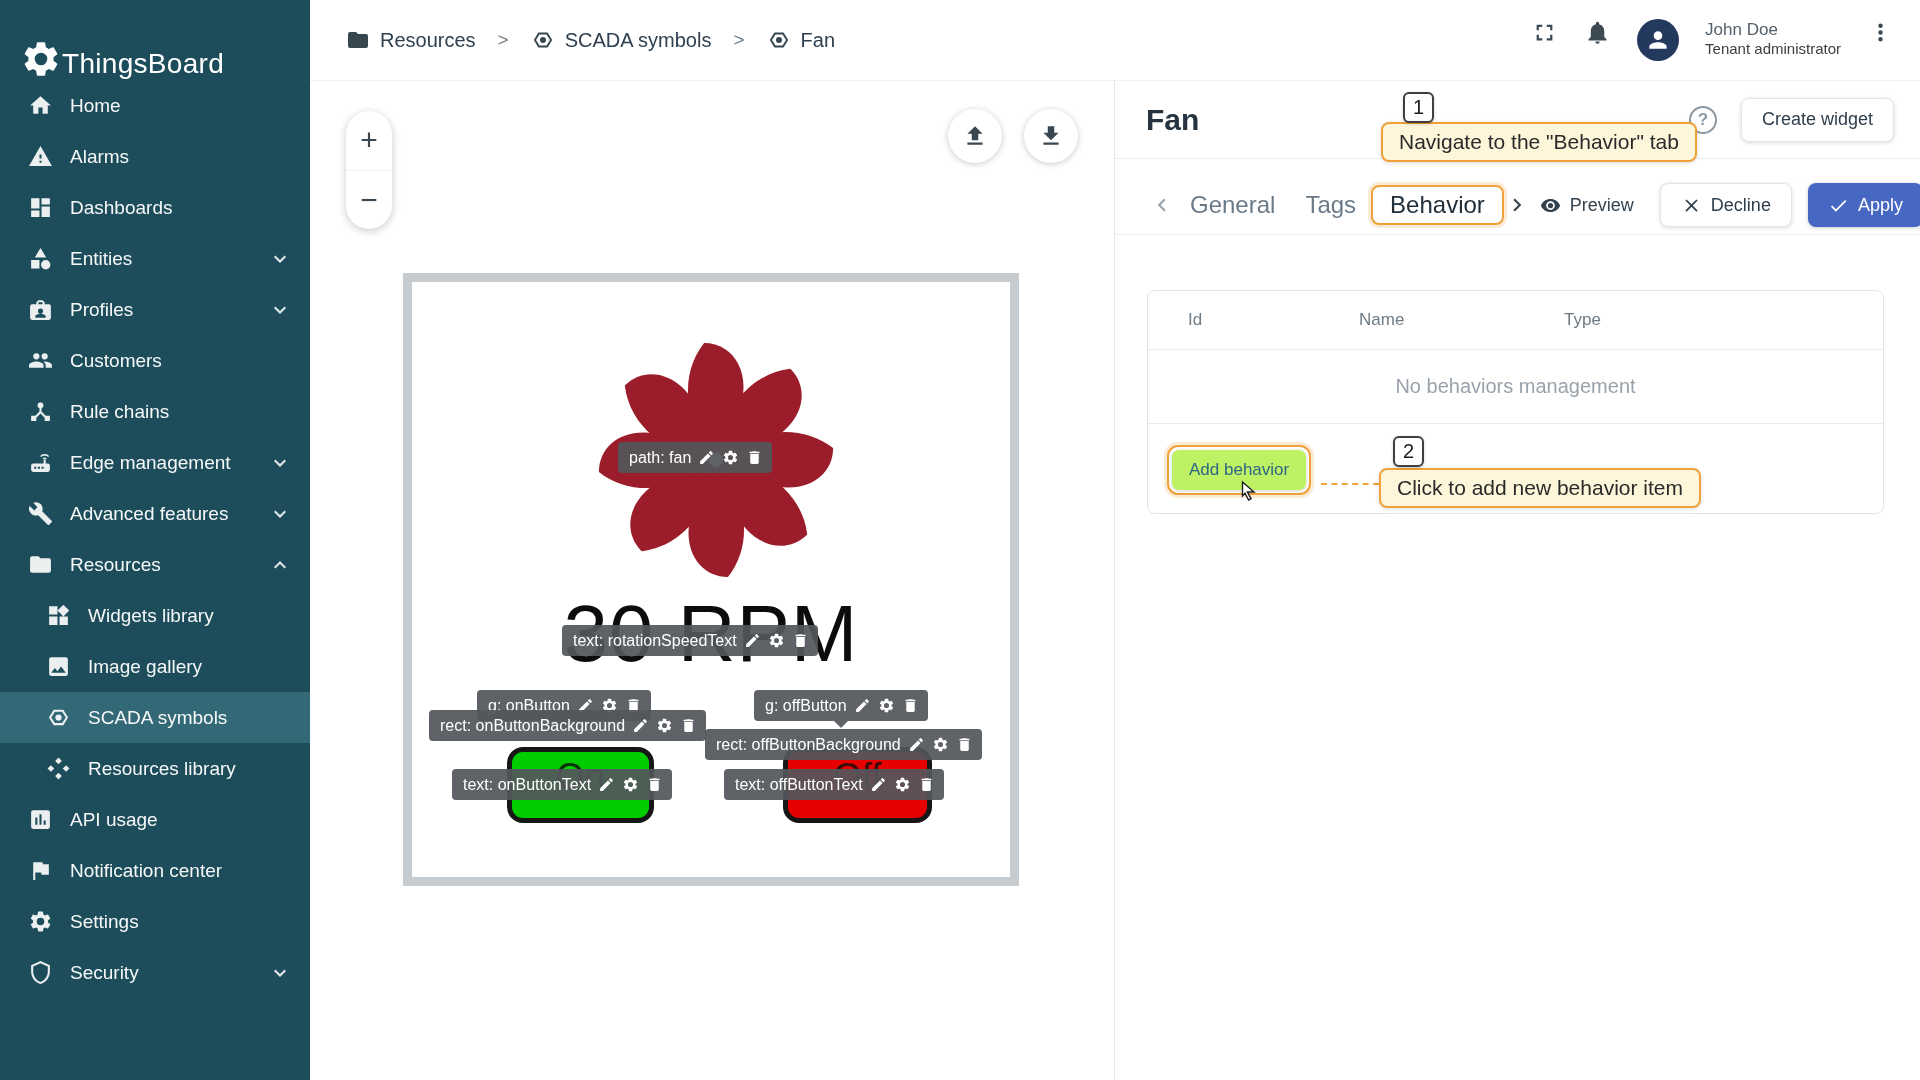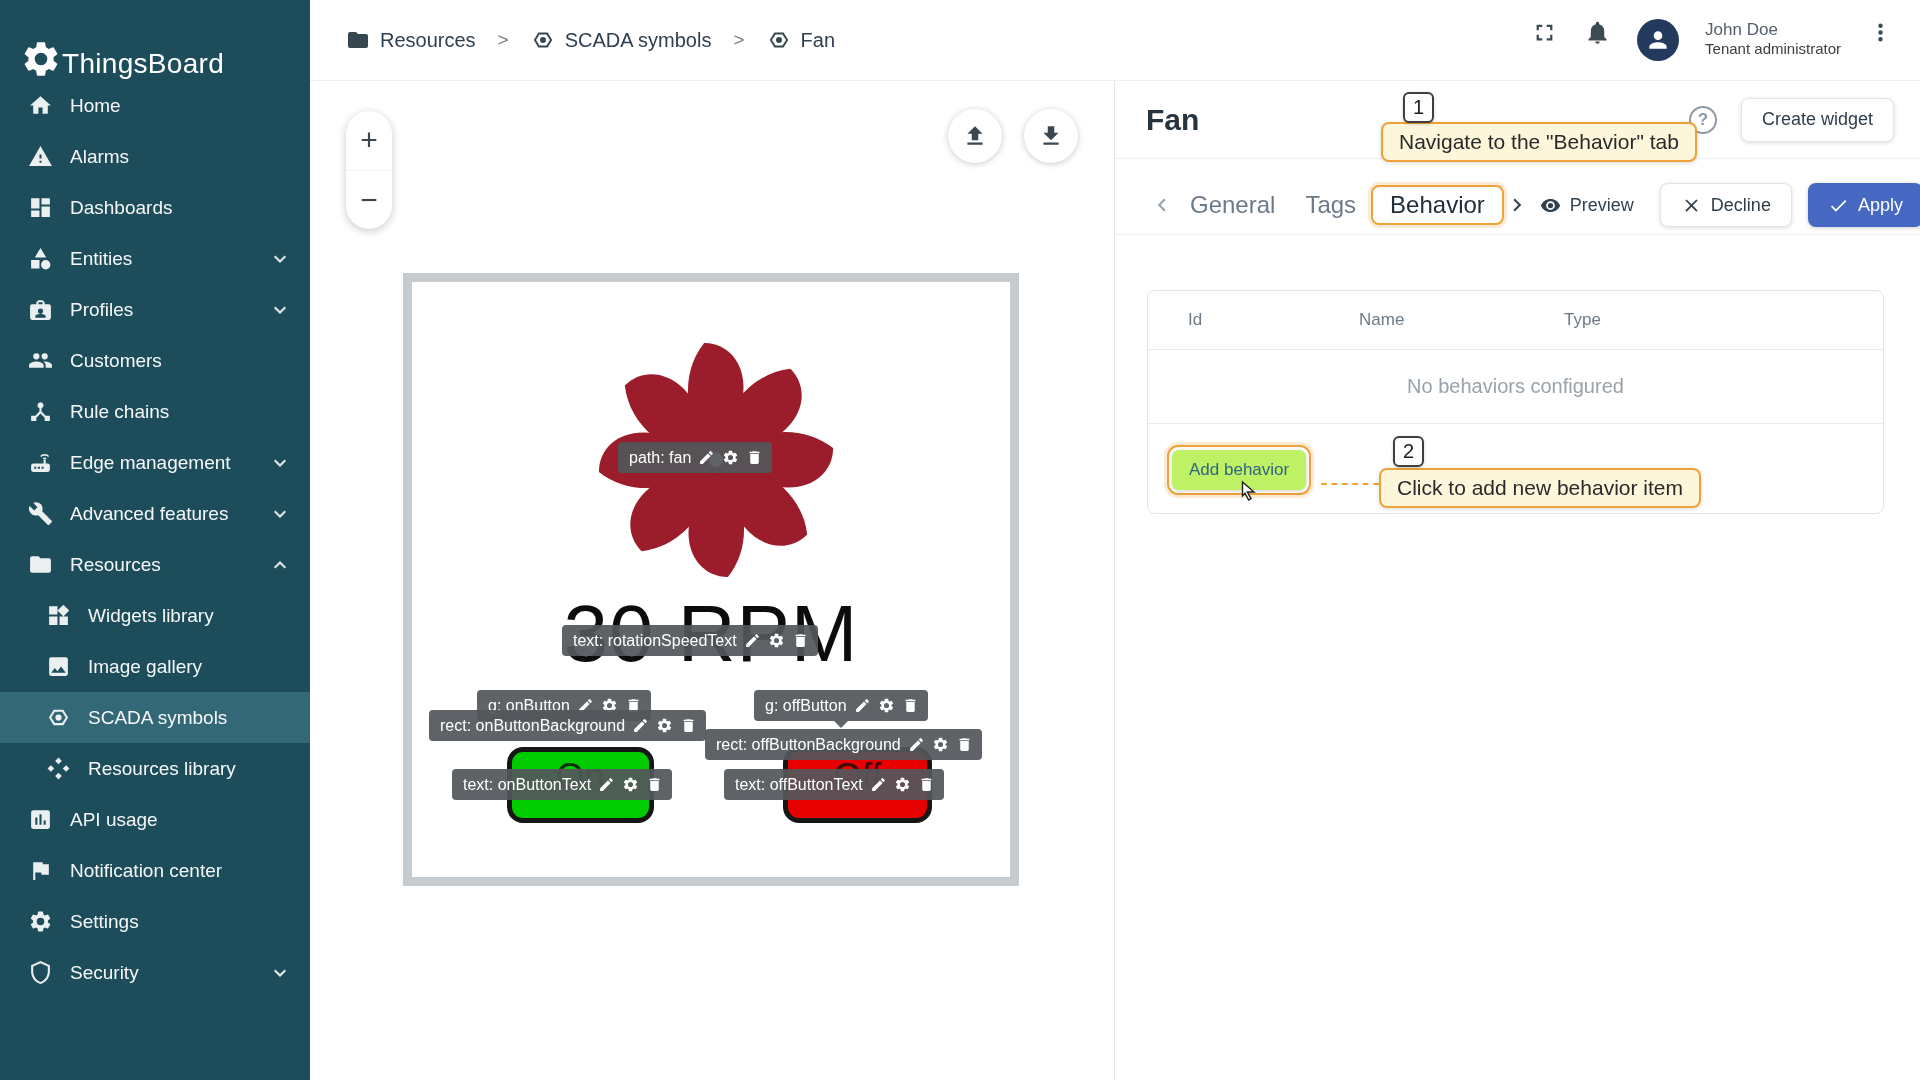--- a/index.html
+++ b/index.html
@@ -482,21 +482,21 @@
             </button>
           </div>
         </div>
 
         <div class="behavior-card">
           <div class="card-head">
             <span class="col-id">Id</span>
             <span class="col-name">Name</span>
             <span class="col-type">Type</span>
           </div>
-          <div class="card-empty">No behaviors configured</div>
+          <div class="card-empty">No behaviors management</div>
         </div>
 
         <div class="add-ring">
           <button class="btn-add">Add behavior</button>
         </div>
 
         <svg class="cursor-ic" viewBox="0 0 24 24">
           <path d="M5.5 3 17 13h-6.6l3.6 6.8-2.4 1.2-3.6-6.8L5.5 17z" fill="#fff" stroke="#1d1d1d" stroke-width="1.4"></path>
         </svg>
 

